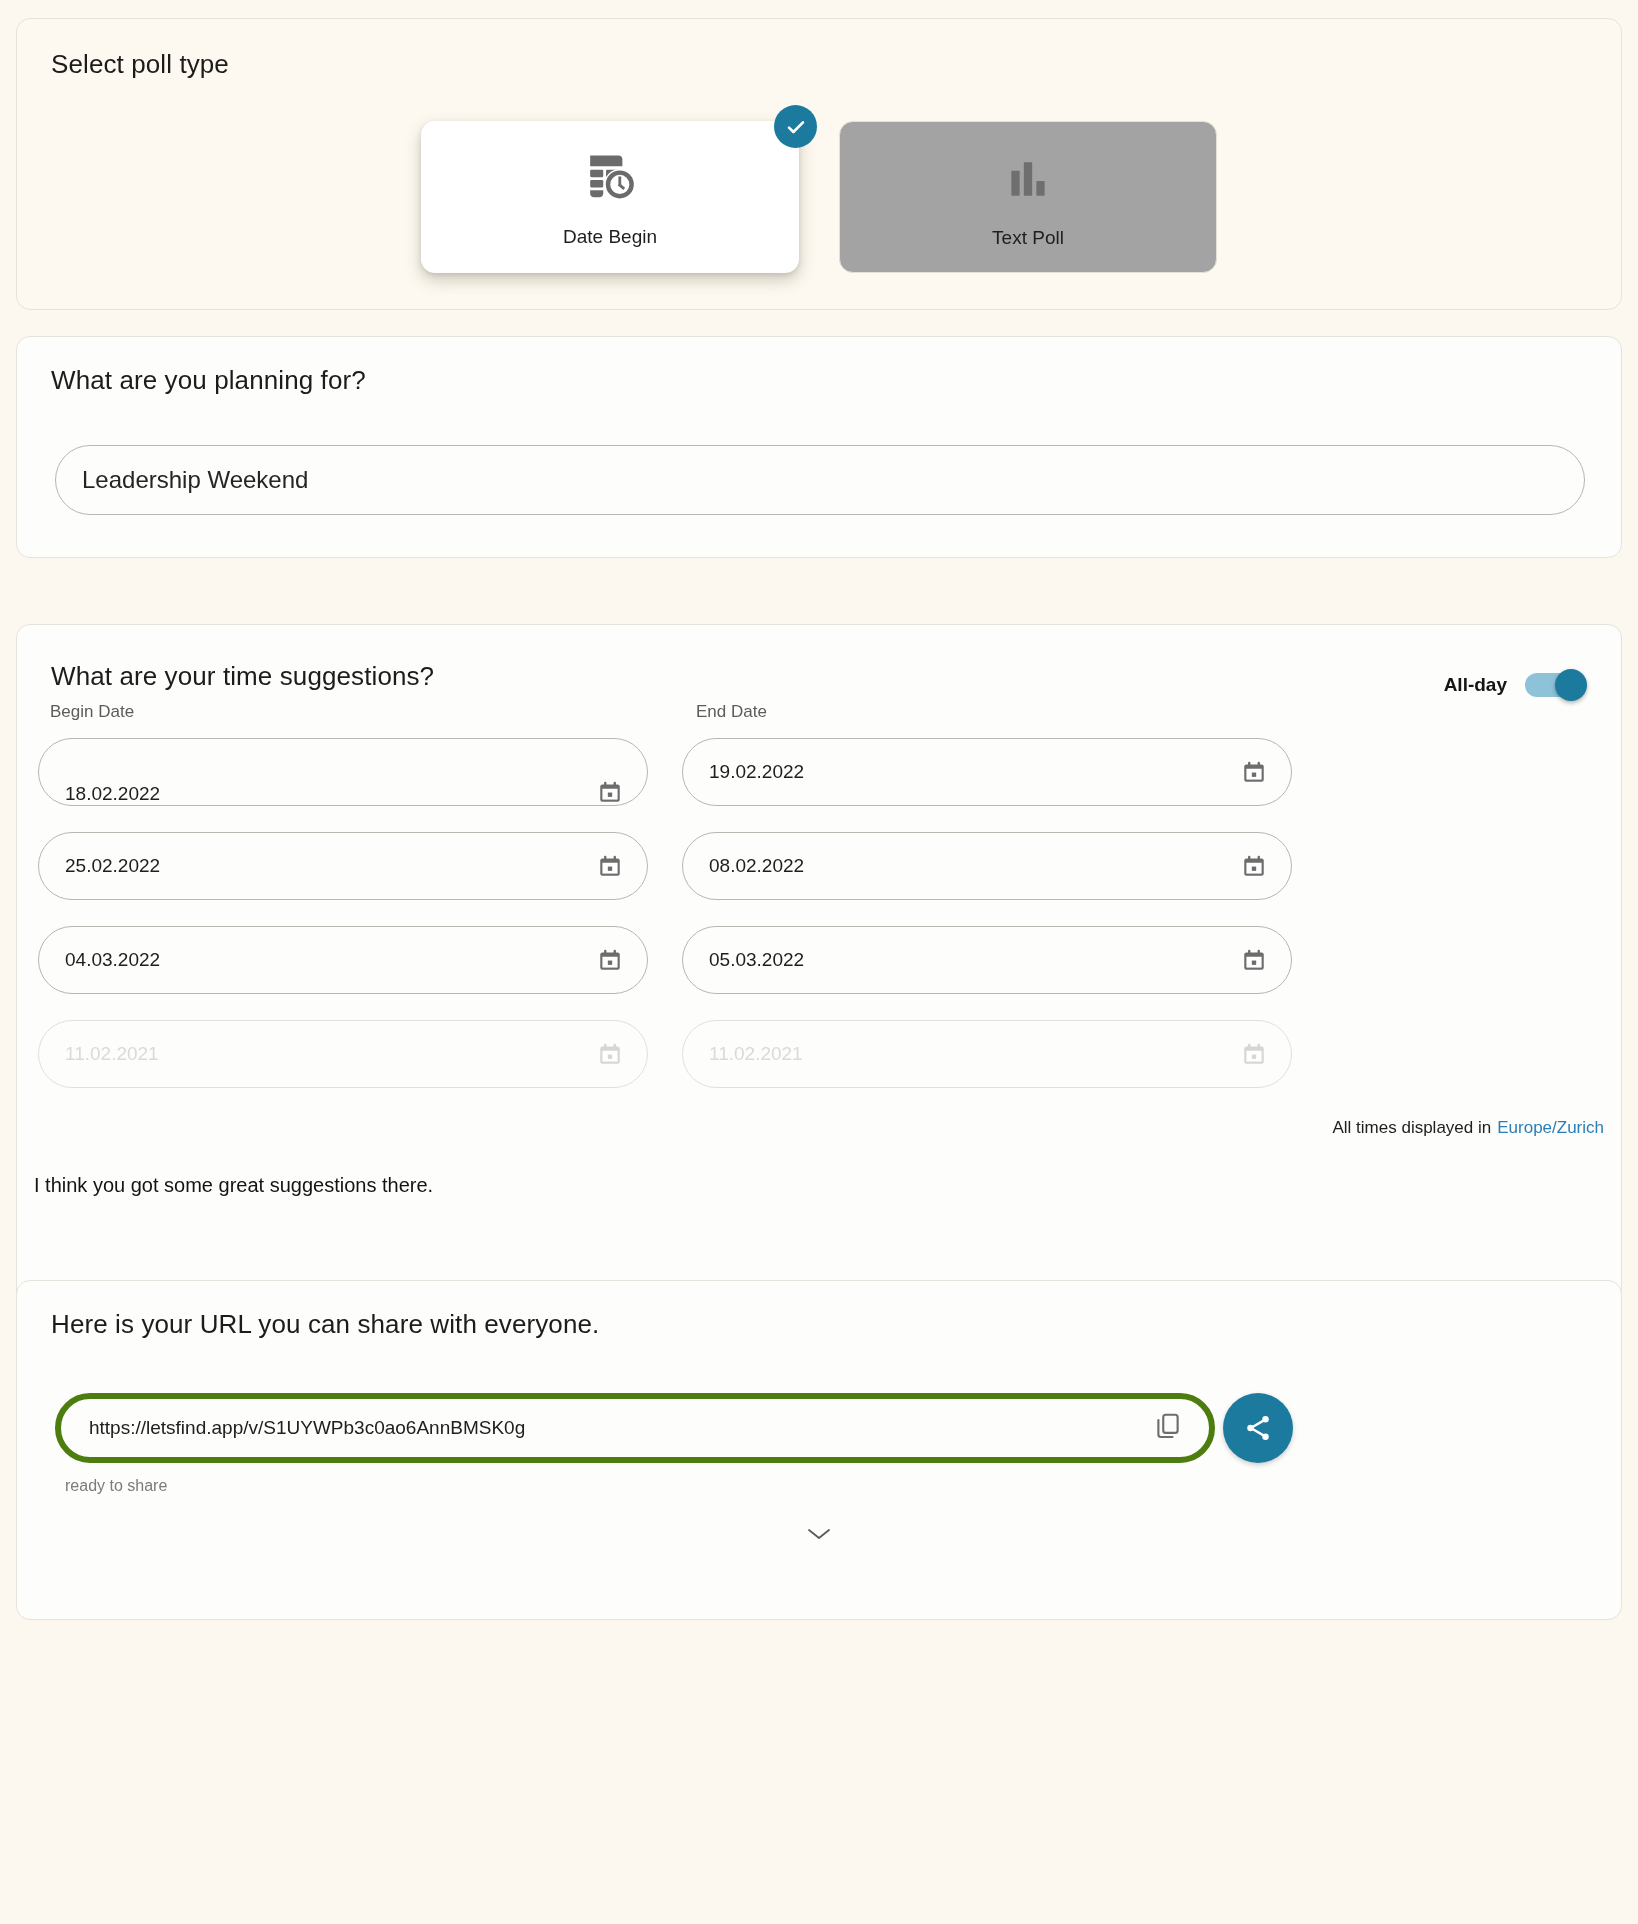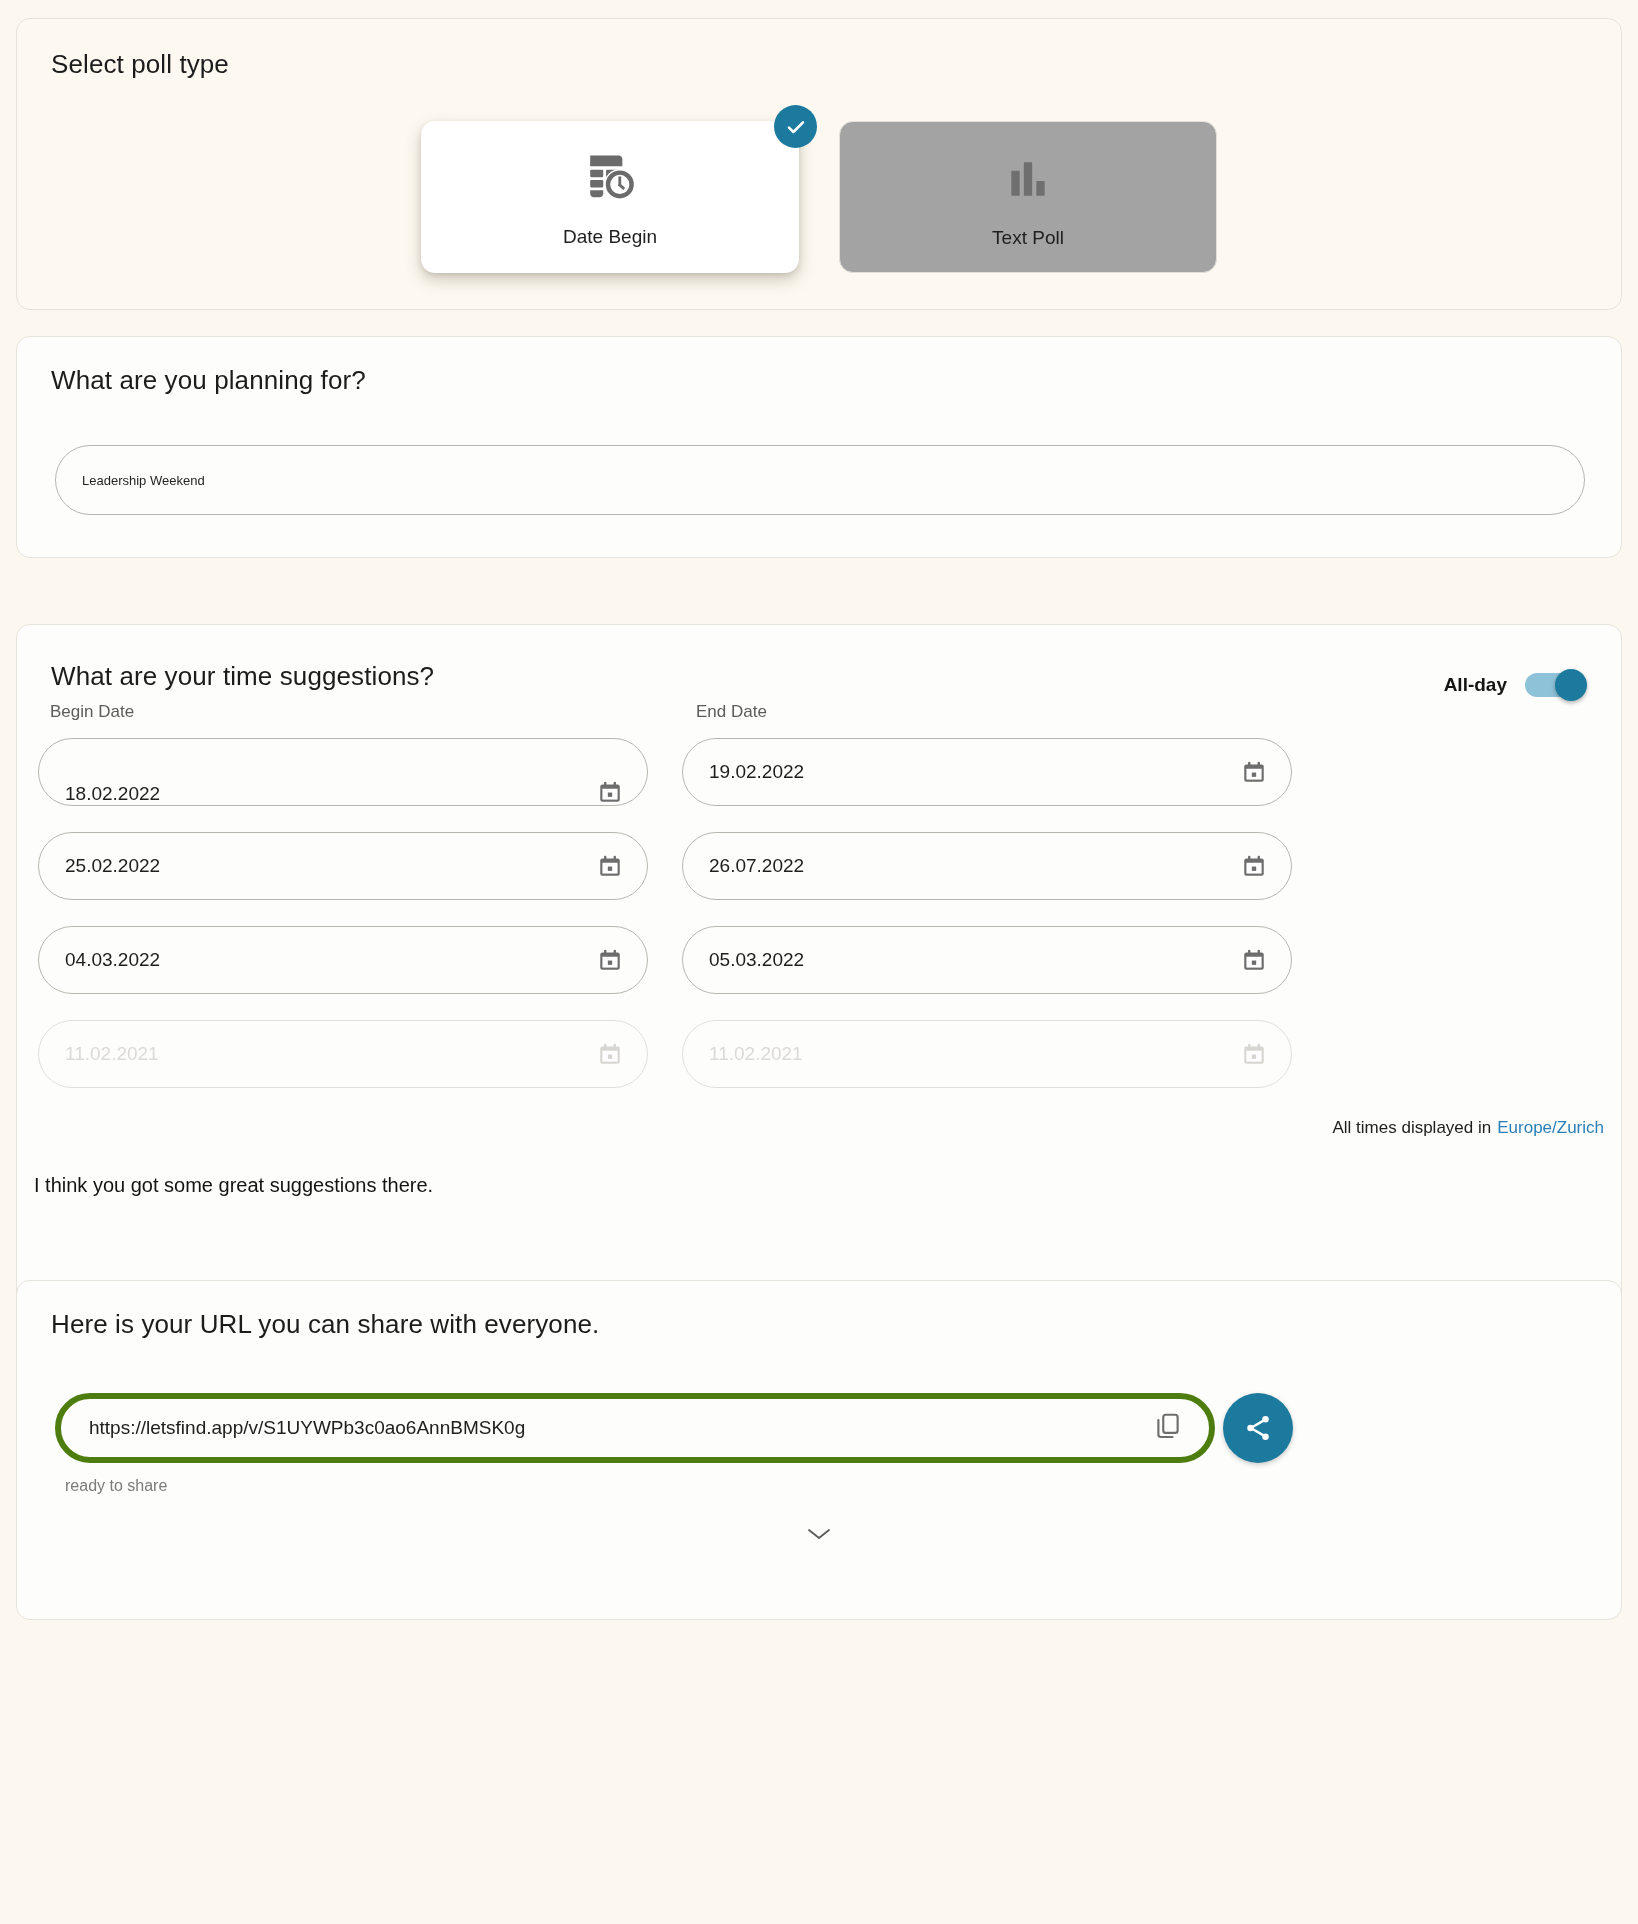--- a/index.html
+++ b/index.html
@@ -103,21 +103,21 @@
     position: absolute;
     height: 70px;
     border: 1px solid #b9b6b0;
     border-radius: 35px;
     background: transparent;
     display: flex;
     align-items: center;
     padding: 0 26px;
   }
   .pill-input .val {
-    font-size: 13px;
+    font-size: 24px;
     color: #252525;
   }
   #planning-input { left: 38px; top: 108px; width: 1530px; }
 
   
   #card-times { top: 616px; height: 812px; margin-top: 8px; }
   #times-title { position: absolute; left: 34px; top: 36px; }
 
   .allday-wrap {
     position: absolute;
@@ -339,21 +339,21 @@
       <svg class="cal-ico" viewBox="0 0 24 24" fill="#6d6d6d">
         <rect x="3" y="5" width="18" height="16" rx="2"></rect>
         <rect x="6.5" y="2.5" width="2.2" height="4" rx="1"></rect>
         <rect x="15.3" y="2.5" width="2.2" height="4" rx="1"></rect>
         <rect x="5" y="9" width="14" height="10" fill="#ffffff"></rect>
         <rect x="10" y="12.5" width="4" height="4" fill="#6d6d6d"></rect>
       </svg>
     </span>
   </div>
   <div class="date-field" style="left:682px; top:832px;">
-    <span class="dval">26.07.2022</span>
+    <span class="dval">08.02.2022</span>
     <span>
       <svg class="cal-ico" viewBox="0 0 24 24" fill="#6d6d6d">
         <rect x="3" y="5" width="18" height="16" rx="2"></rect>
         <rect x="6.5" y="2.5" width="2.2" height="4" rx="1"></rect>
         <rect x="15.3" y="2.5" width="2.2" height="4" rx="1"></rect>
         <rect x="5" y="9" width="14" height="10" fill="#ffffff"></rect>
         <rect x="10" y="12.5" width="4" height="4" fill="#6d6d6d"></rect>
       </svg>
     </span>
   </div>

